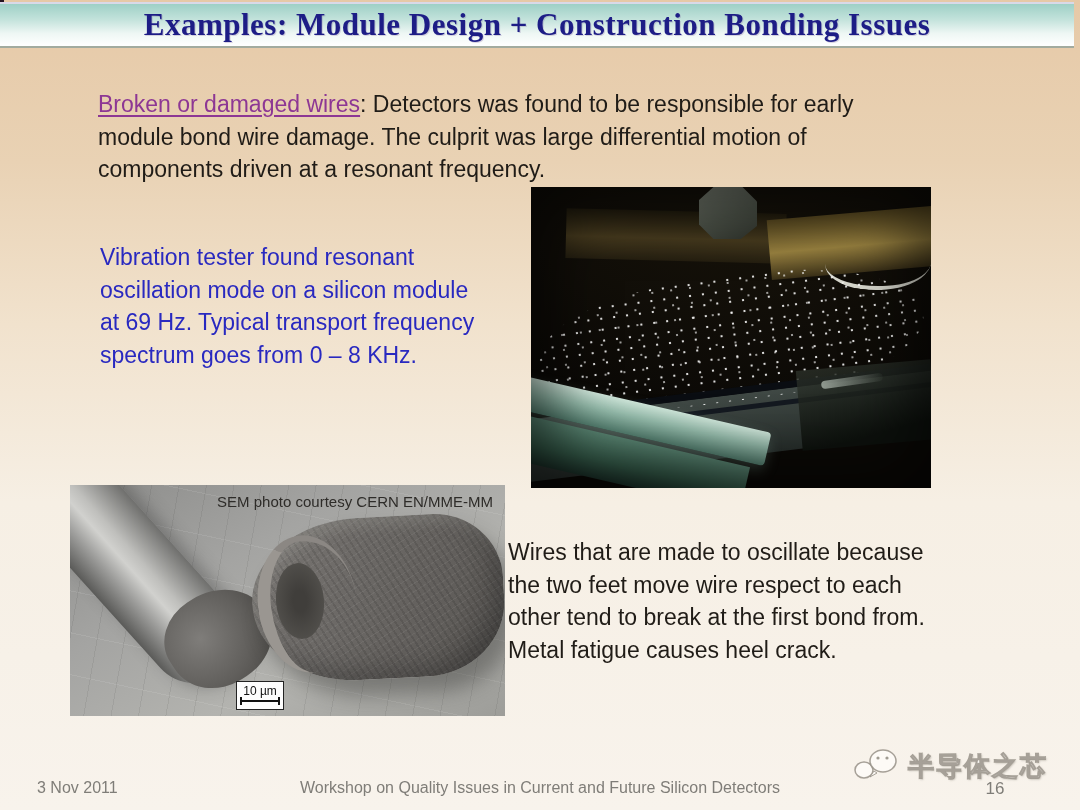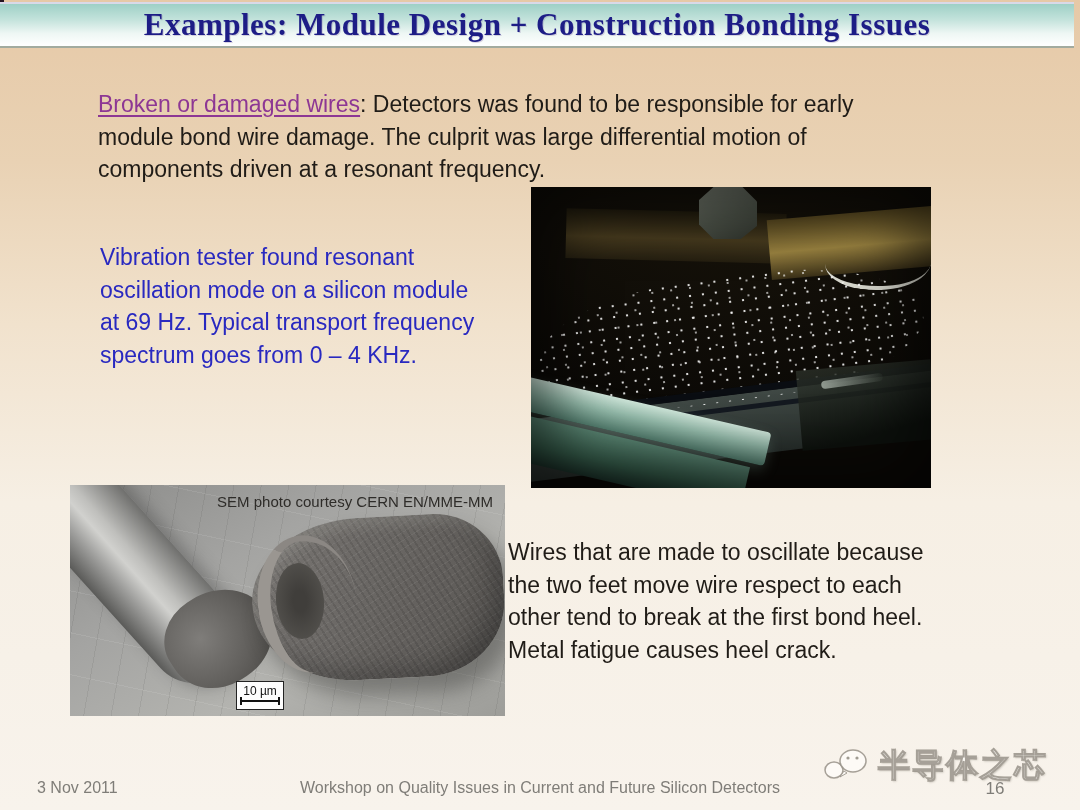--- a/index.html
+++ b/index.html
@@ -85,21 +85,21 @@
   .scalebox .lbl{font-size:12px;line-height:10px;color:#111;}
   .ibeam{position:relative;width:36px;height:8px;border-left:2px solid #111;border-right:2px solid #111;}
   .ibeam::after{content:"";position:absolute;left:0;right:0;top:3px;height:2px;background:#111;}
   
   .footer{position:absolute;left:0;top:779px;width:1080px;height:22px;font-size:16px;color:#7f7d78;}
   .f-date{position:absolute;left:37px;}
   .f-center{position:absolute;left:0;width:100%;text-align:center;}
   .f-page{position:absolute;left:965px;width:60px;text-align:center;font-size:17px;}
   
   .watermark{position:absolute;right:32px;top:744px;display:flex;align-items:center;gap:6px;z-index:5;}
-  .wm-text{font-family:sans-serif;font-size:32px;font-weight:bold;letter-spacing:2px;
+  .wm-text{font-family:sans-serif;font-size:26px;font-weight:bold;letter-spacing:2px;
     color:rgba(253,251,247,.95);-webkit-text-stroke:1px rgba(150,145,135,.85);
     text-shadow:1px 1px 2px rgba(120,115,105,.45);}
 </style>
 </head>
 <body>
 
 <div class="slide">
 
   <div class="edge-left"></div>
   <div class="title-bar">
@@ -109,21 +109,21 @@
   <div class="textblock intro">
     <div><span class="hl">Broken or damaged wires</span><span>: Detectors was found to be responsible for early</span></div>
     <div>module bond wire damage. The culprit was large differential motion of</div>
     <div>components driven at a resonant frequency.</div>
   </div>
 
   <div class="textblock blue-note">
     <div>Vibration tester found resonant</div>
     <div>oscillation mode on a silicon module</div>
     <div>at 69 Hz. Typical transport frequency</div>
-    <div>spectrum goes from 0 – 4 KHz.</div>
+    <div>spectrum goes from 0 – 8 KHz.</div>
   </div>
 
   <div class="photo-vib">
     <div class="pv-wood-left"></div>
     <div class="pv-wood-right"></div>
     <div class="pv-bolt"></div>
     <div class="pv-cable"></div>
     <div class="pv-table sparkles"></div>
     <div class="pv-module sparkles"></div>
     <div class="pv-frame1"></div>
@@ -145,21 +145,21 @@
     <div class="sem-caption">SEM photo courtesy CERN EN/MME-MM</div>
     <div class="scalebox">
       <span class="lbl">10 µm</span>
       <span class="ibeam"></span>
     </div>
   </div>
 
   <div class="textblock wires-note">
     <div>Wires that are made to oscillate because</div>
     <div>the two feet move wire respect to each</div>
-    <div>other tend to break at the first bond heel.</div>
+    <div>other tend to break at the first bond from.</div>
     <div>Metal fatigue causes heel crack.</div>
   </div>
 
 
   <div class="footer">
     <span class="f-date">3 Nov 2011</span>
     <span class="f-center">Workshop on Quality Issues in Current and Future Silicon Detectors</span>
     <span class="f-page">16</span>
   </div>
 

